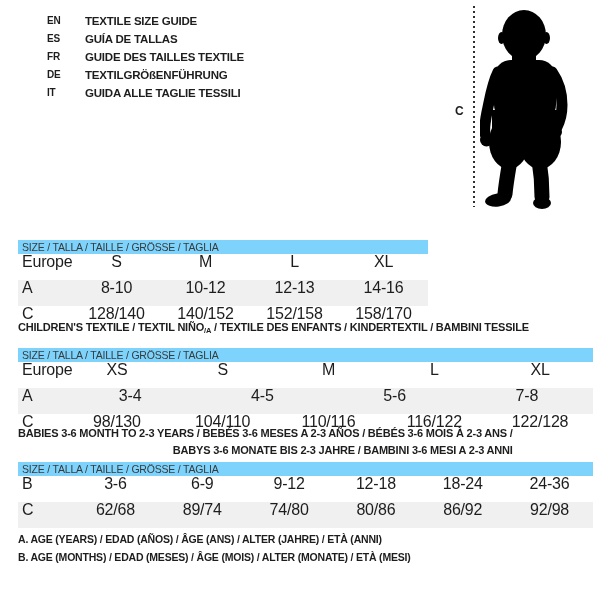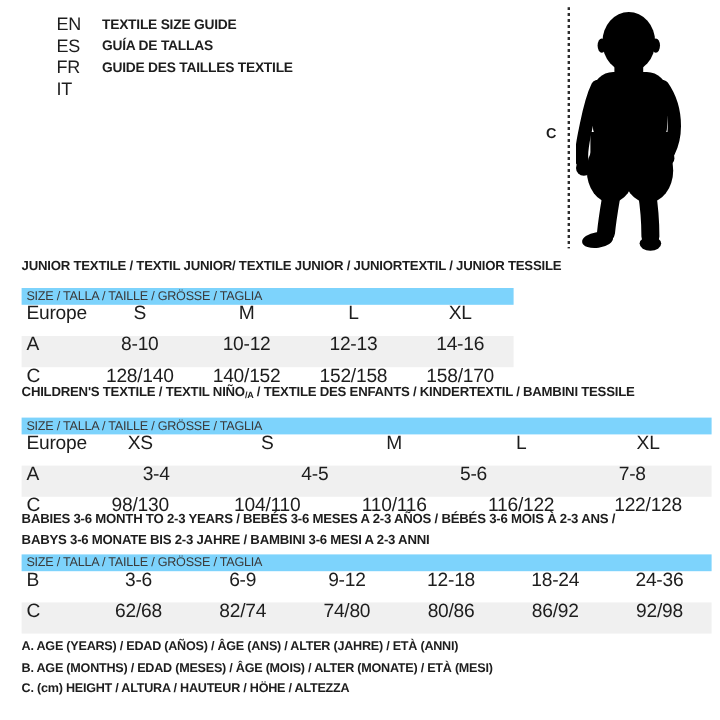--- a/index.html
+++ b/index.html
@@ -4,39 +4,39 @@
 <style>
   html,body { margin:0; padding:0; background:#ffffff; }
   .page {
     position:relative; width:600px; height:600px; background:#ffffff;
     font-family:"Liberation Sans", sans-serif; color:#1d1d1d; overflow:hidden;
   }
 
   
   .lang-block { position:absolute; left:22px; top:12px; }
   .lang-row { display:flex; height:18px; line-height:18px; }
-  .lang-code { width:38px; font-weight:normal; font-size:15px; letter-spacing:-0.2px;padding-left:25px; }
+  .lang-code { width:38px; font-weight:bold; font-size:10px; letter-spacing:-0.2px;padding-left:25px; }
   .lang-label { font-weight:bold; font-size:11.5px; letter-spacing:-0.2px; white-space:nowrap; }
 
   
   .figure-line {
     position:absolute; left:473px; top:6px; width:2px; height:201px;
     background:repeating-linear-gradient(to bottom, #2e2e2e 0 2px, transparent 2px 5px);
   }
   .figure-label { position:absolute; left:455px; top:104px; font-weight:bold; font-size:12px; }
   .baby-svg { position:absolute; left:480px; top:2px; }
 
   
   .sec-title {
     position:absolute; left:18px; font-weight:bold; font-size:11px;
     letter-spacing:-0.2px; white-space:nowrap;
   }
   .title-1 { top:216px; }
   .title-2 { top:321px; }
-  .title-3 { top:425px; line-height:16.5px; }
+  .title-3 { top:425px; line-height:16.5px;text-align:right; }
   .sub { font-size:7.5px; vertical-align:-2px; }
 
   
   .size-table { position:absolute; left:18px; }
   .t1 { top:240px; width:410px; }
   .t2 { top:348px; width:575px; }
   .t3 { top:462px; width:575px; }
   .size-head {
     height:14px; line-height:14px; background:#7dd3fc; color:#3a3a3a;
     font-size:10.5px; letter-spacing:-0.2px; padding-left:4px; box-sizing:border-box;
@@ -65,21 +65,26 @@
     </div>
     <div class="lang-row">
       <span class="lang-code">ES</span>
       <span class="lang-label">GUÍA DE TALLAS</span>
     </div>
     <div class="lang-row">
       <span class="lang-code">FR</span>
       <span class="lang-label">GUIDE DES TAILLES TEXTILE</span>
     </div>
     <div class="lang-row">
+      <span class="lang-code">DE</span>
+      <span class="lang-label">TEXTILGRÖßENFÜHRUNG</span>
+    </div>
+    <div class="lang-row">
       <span class="lang-code">IT</span>
+      <span class="lang-label">GUIDA ALLE TAGLIE TESSILI</span>
     </div>
   </div>
 
   <span class="figure-label">C</span>
   <div class="figure-line"></div>
   <svg class="baby-svg" width="120" height="208" viewBox="0 0 120 208" fill="#000000">
 
     <ellipse cx="44" cy="33" rx="22" ry="25"></ellipse>
     <ellipse cx="21.5" cy="36" rx="3.5" ry="6"></ellipse>
     <ellipse cx="66.5" cy="36" rx="3.5" ry="6"></ellipse>
@@ -98,21 +103,20 @@
     <path d="M72,70 C79,80 82,92 82,103 C82,112 80,119 77,125" stroke="#000000" stroke-width="11" stroke-linecap="round" fill="none"></path>
     <circle cx="76" cy="130" r="6"></circle>
 
     <path d="M30,158 C28,170 26,181 25,192" stroke="#000000" stroke-width="15" stroke-linecap="round" fill="none"></path>
     <path d="M59,158 C61,170 62,184 62,195" stroke="#000000" stroke-width="15" stroke-linecap="round" fill="none"></path>
 
     <ellipse cx="18" cy="198" rx="13" ry="6.5" transform="rotate(-8 18 198)"></ellipse>
     <ellipse cx="62" cy="201" rx="9" ry="6"></ellipse>
   </svg>
 
-  <div class="sec-title title-1">JUNIOR TEXTILE / TEXTIL JUNIOR/ TEXTILE JUNIOR / JUNIORTEXTIL / JUNIOR TESSILE</div>
   <div class="size-table t1">
     <div class="size-head">
       <span>SIZE / TALLA / TAILLE / GRÖSSE / TAGLIA</span>
     </div>
     <div class="trow">
       <span class="rlabel">Europe</span>
       <span class="cell">S</span>
       <span class="cell">M</span>
       <span class="cell">L</span>
       <span class="cell">XL</span>
@@ -176,27 +180,26 @@
       <span class="cell">3-6</span>
       <span class="cell">6-9</span>
       <span class="cell">9-12</span>
       <span class="cell">12-18</span>
       <span class="cell">18-24</span>
       <span class="cell">24-36</span>
     </div>
     <div class="trow shaded">
       <span class="rlabel">C</span>
       <span class="cell">62/68</span>
-      <span class="cell">82/74</span>
+      <span class="cell">89/74</span>
       <span class="cell">74/80</span>
       <span class="cell">80/86</span>
       <span class="cell">86/92</span>
       <span class="cell">92/98</span>
     </div>
   </div>
 
   <div class="footnotes">
     <div class="footnote">A. AGE (YEARS) / EDAD (AÑOS) / ÂGE (ANS) / ALTER (JAHRE) / ETÀ (ANNI)</div>
     <div class="footnote">B. AGE (MONTHS) / EDAD (MESES) / ÂGE (MOIS) / ALTER (MONATE) / ETÀ (MESI)</div>
-    <div class="footnote">C. (cm) HEIGHT / ALTURA / HAUTEUR / HÖHE / ALTEZZA</div>
   </div>
 
 </div>
 
 </body></html>

